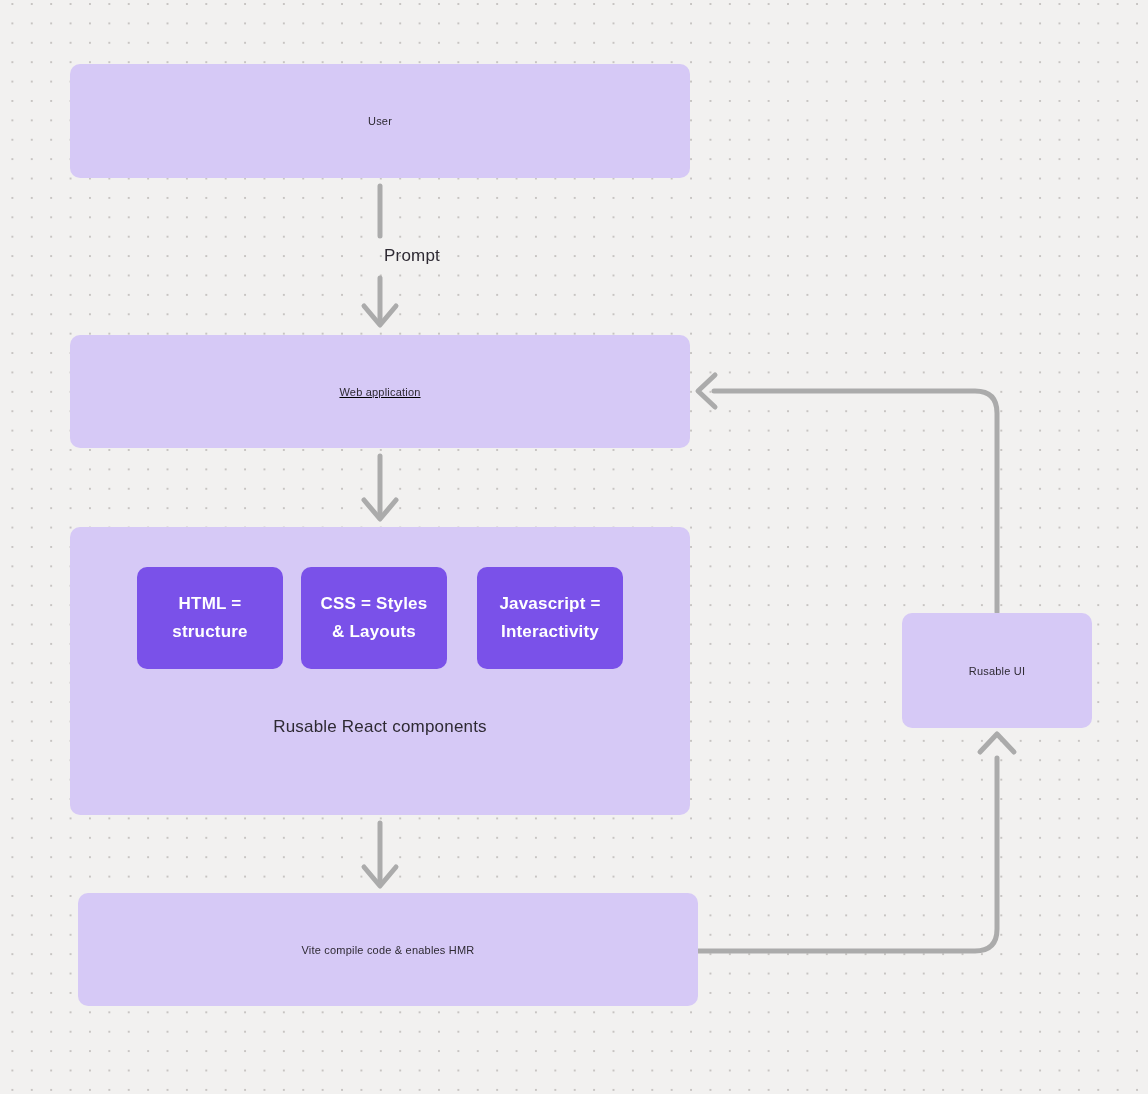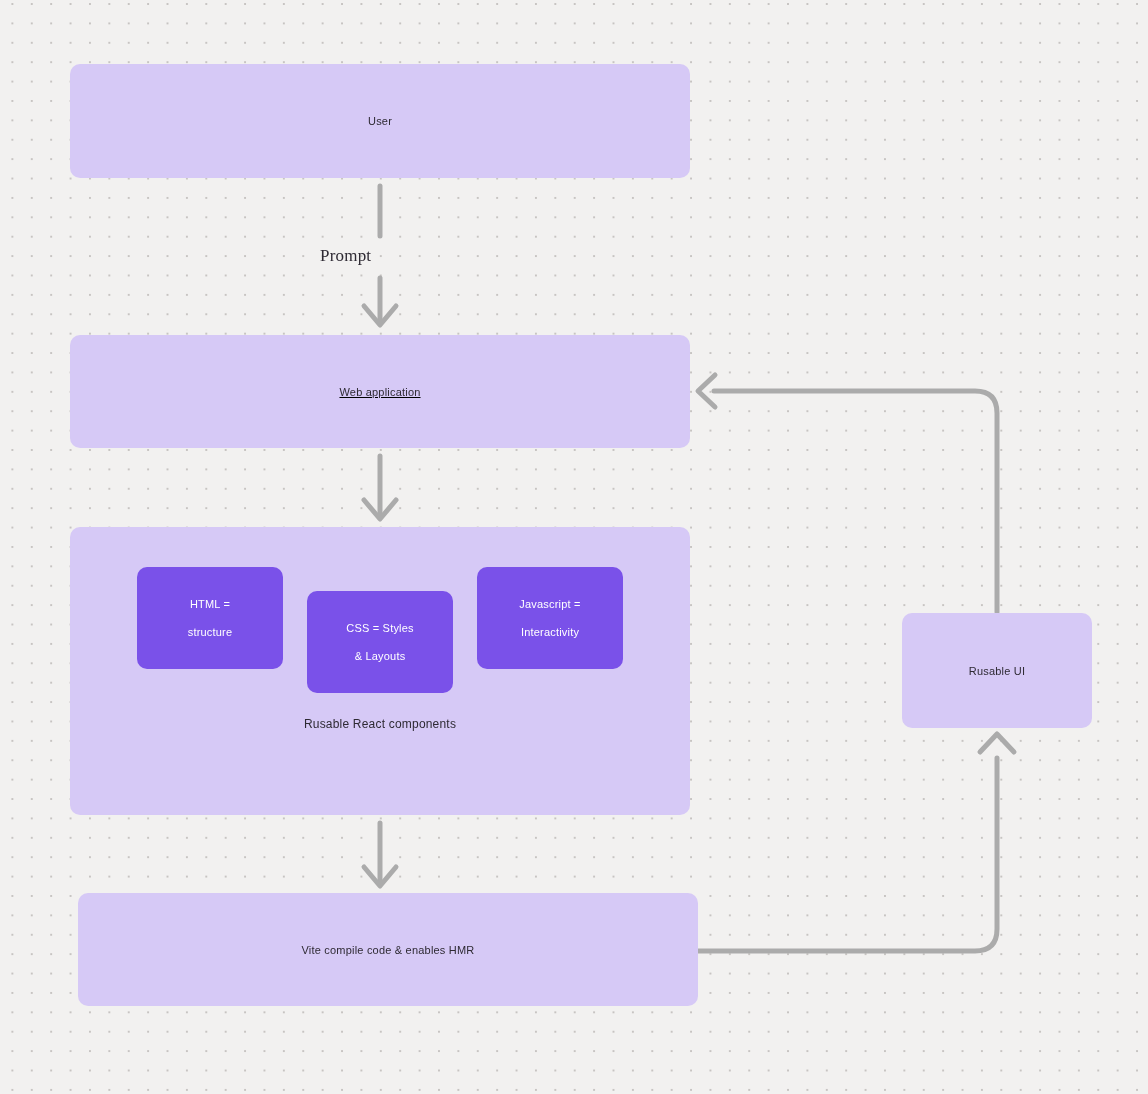--- a/index.html
+++ b/index.html
@@ -36,55 +36,54 @@
   .group {
     position: absolute;
     left: 70px; top: 527px; width: 620px; height: 288px;
     background: var(--node-fill, #d6c9f6);
     border-radius: 10px;
   }
   .group-label {
     position: absolute;
     left: 0; right: 0; top: 190px;
     text-align: center;
-    font-size: 12px;
+    font-size: 17px;
     color: var(--label-text, #2e2a33);
     letter-spacing: 0.2px;
   }
   .chip {
     position: absolute;
     top: 40px;
     width: 146px;
     height: 102px;
     background: var(--chip-fill, #7a51e9);
     border-radius: 10px;
     display: flex;
     flex-direction: column;
     align-items: center;
     justify-content: center;
   }
   .chip-html { left: 67px; }
-  .chip-css  { left: 237px; margin-top: 24px; }
+  .chip-css  { left: 231px; }
   .chip-js   { left: 407px; }
   .chip .line {
     color: var(--chip-text, #ffffff);
-    font-size: 11px;
+    font-size: 17px;
     line-height: 28px;
-    font-weight: 400;
+    font-weight: 700;
     letter-spacing: 0.2px;
     white-space: nowrap;
   }
   .edge-label {
     position: absolute;
     left: 320px; top: 246px; width: 120px;
-    text-align: left;
+    text-align: right;
     font-size: 17px;
     color: var(--label-text, #2e2a33);
     letter-spacing: 0.2px;
-    font-family: Liberation Serif, serif;
   }
   svg.connectors {
     position: absolute;
     left: 0; top: 0;
     width: 1148px; height: 1094px;
     pointer-events: none;
   }
   svg.connectors path {
     fill: none;
     stroke: var(--connector, #ababab);

